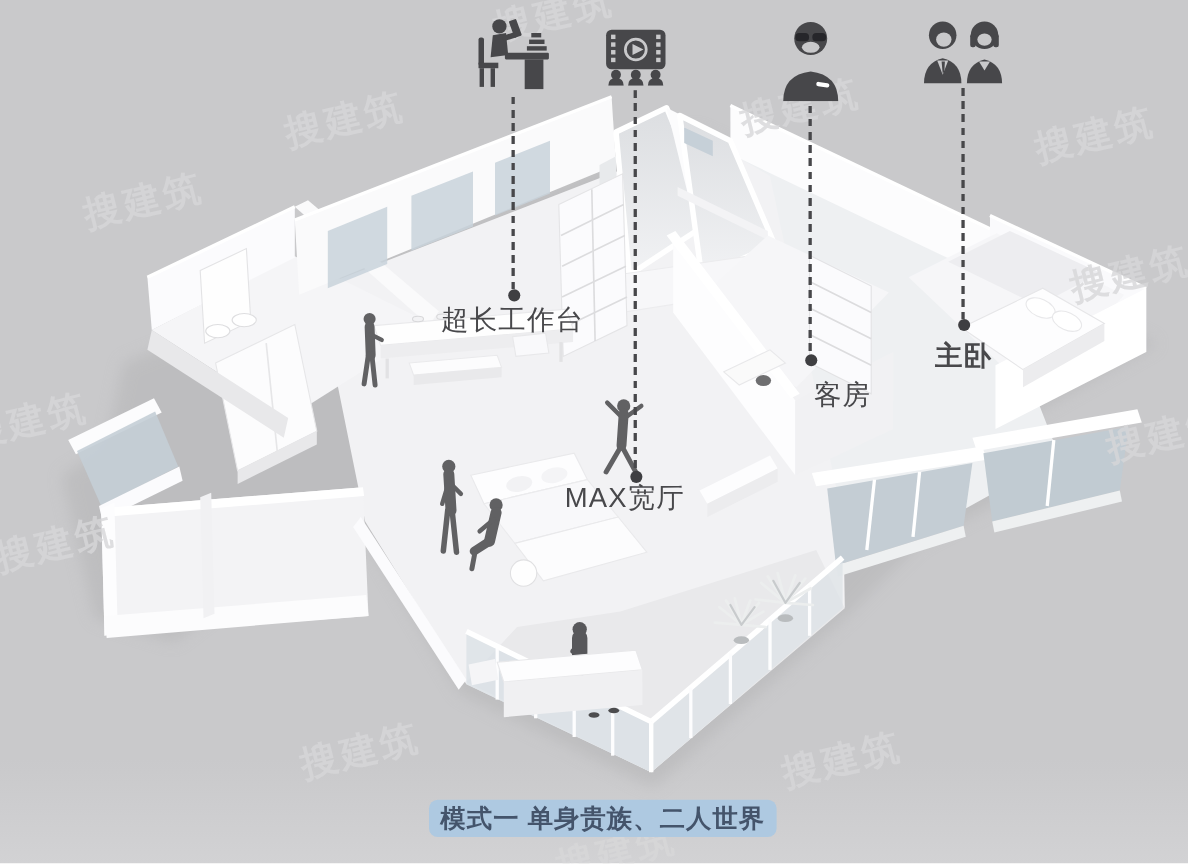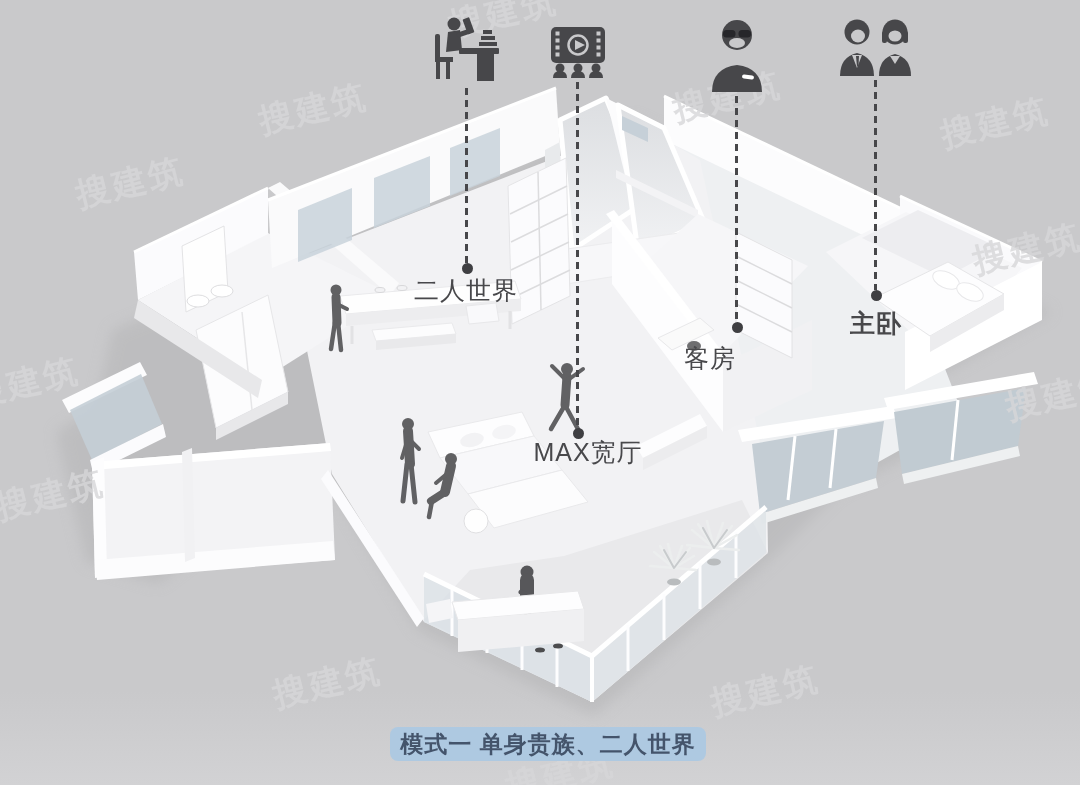--- a/index.html
+++ b/index.html
@@ -264,21 +264,21 @@
       <rect x="3" y="46" width="4" height="17"></rect>
       <rect x="13" y="46" width="4" height="17"></rect>
       <rect x="26" y="32" width="40" height="6" rx="1"></rect>
       <rect x="44" y="38" width="17" height="27"></rect>
       <rect x="46" y="26" width="18" height="4"></rect>
       <rect x="48" y="20" width="14" height="4"></rect>
       <rect x="50" y="14" width="9" height="4"></rect>
     </svg>
     <div class="dash" style="left:465px;top:88px;height:175px;"></div>
     <div class="dot" style="left:462px;top:263px;"></div>
-    <div class="annot-label" style="left:316px;top:274px;">二人世界</div>
+    <div class="annot-label" style="left:316px;top:274px;">超长工作台</div>
   </div>
 
   <div>
     <svg class="icon" style="left:550px;top:26px;" width="56" height="52" viewBox="0 0 56 52" fill="#47474a">
       <rect x="1" y="1" width="54" height="36" rx="5"></rect>
       <g fill="#c9c9cb">
         <rect x="5.5" y="5.5" width="4" height="4"></rect>
           <rect x="5.5" y="12.5" width="4" height="4"></rect>
         <rect x="5.5" y="19.5" width="4" height="4"></rect>
           <rect x="5.5" y="26.5" width="4" height="4"></rect>
@@ -293,35 +293,35 @@
         <circle cx="10" cy="42" r="4.5"></circle>
           <path d="M3,52 q0,-7 7,-7 q7,0 7,7 Z"></path>
         <circle cx="28" cy="42" r="4.5"></circle>
           <path d="M21,52 q0,-7 7,-7 q7,0 7,7 Z"></path>
         <circle cx="46" cy="42" r="4.5"></circle>
           <path d="M39,52 q0,-7 7,-7 q7,0 7,7 Z"></path>
       </g>
     </svg>
     <div class="dash" style="left:576px;top:82px;height:346px;"></div>
     <div class="dot" style="left:573px;top:428px;"></div>
-    <div class="annot-label" style="left:438px;top:436px;">MAX宽厅</div>
+    <div class="annot-label" style="left:418px;top:436px;">MAX宽厅</div>
   </div>
 
   <div>
     <svg class="icon" style="left:709px;top:18px;" width="56" height="74" viewBox="0 0 56 74" fill="#47474a">
       <circle cx="28" cy="17" r="15"></circle>
       <ellipse cx="28" cy="25" rx="8" ry="5" fill="#c9c9cb"></ellipse>
       <rect x="14" y="12" width="12.5" height="7.5" rx="3.5" fill="#26262a"></rect>
       <rect x="29.5" y="12" width="12.5" height="7.5" rx="3.5" fill="#26262a"></rect>
       <path d="M3,74 Q3,50 28,47 Q53,50 53,74 Z"></path>
       <rect x="33" y="57" width="12" height="4" rx="2" fill="#ffffff" transform="rotate(8 39 59)"></rect>
     </svg>
     <div class="dash" style="left:735px;top:96px;height:226px;"></div>
     <div class="dot" style="left:732px;top:322px;"></div>
-    <div class="annot-label" style="left:560px;top:342px;">客房</div>
+    <div class="annot-label" style="left:616px;top:342px;">客房</div>
   </div>
 
   <div>
     <svg class="icon" style="left:838px;top:18px;" width="76" height="58" viewBox="0 0 76 58" fill="#47474a">
       <circle cx="19" cy="14" r="12.5"></circle>
       <ellipse cx="20" cy="18" rx="7" ry="6.5" fill="#c9c9cb"></ellipse>
       <path d="M2,58 Q2,39 19,35 Q36,39 36,58 Z"></path>
       <path d="M14,37 L19,50 L24,37 Z" fill="#c9c9cb"></path>
       <path d="M18,38 L21,38 L20.5,47 L19,49 Z"></path>
       <circle cx="57" cy="14" r="12.5"></circle>

